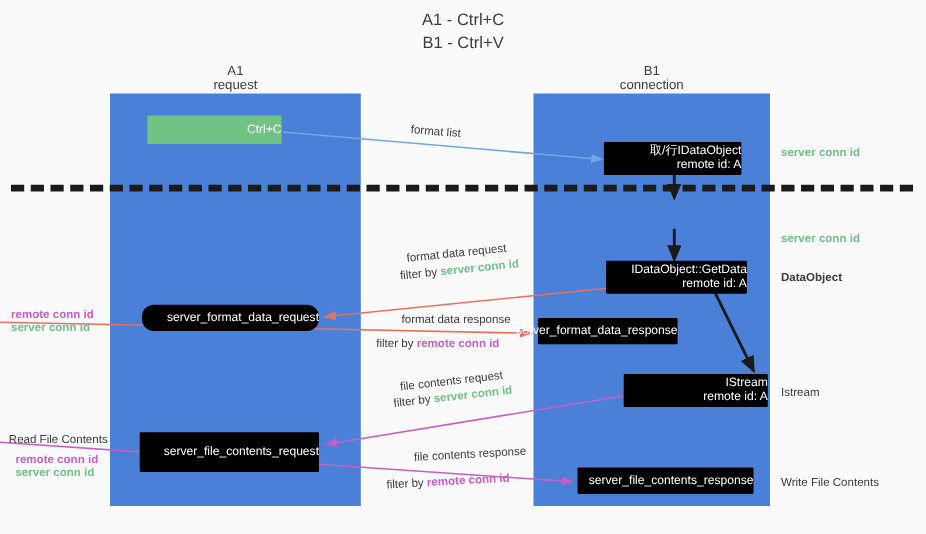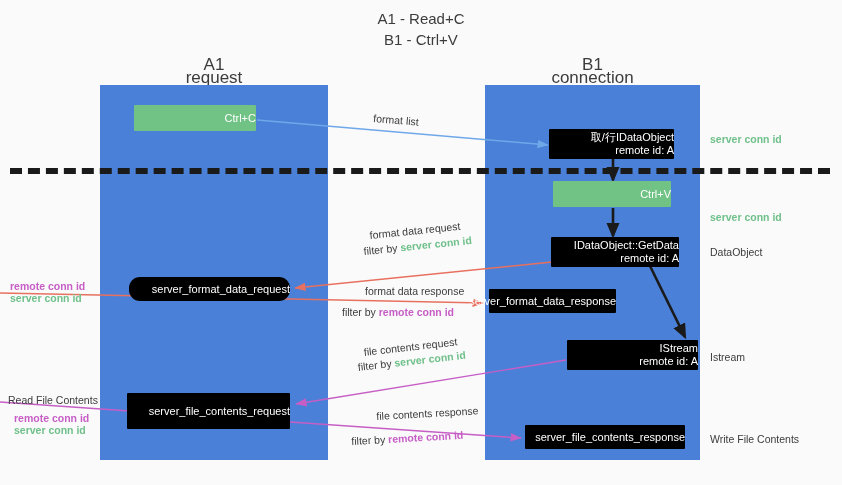--- a/index.html
+++ b/index.html
@@ -14,21 +14,21 @@
   .lane{
     position:absolute;
     background:#4a80d8;
     top:85px;height:375px;
   }
   #lane-a{left:100px;width:228px;}
   #lane-b{left:485px;width:215px;}
   .lane-header{
     position:absolute;
     text-align:center;
-    font-size:17px;
+    font-size:12px;
     color:#3c3c3c;
     line-height:13px;
     white-space:nowrap;
   }
   .title{
     position:absolute;
     left:0;width:842px;
     top:8px;
     text-align:center;
     font-size:15px;
@@ -79,21 +79,21 @@
   .stk-red{stroke:#e8705f;stroke-width:1.4;fill:none;}
   .stk-mag{stroke:#c65ec6;stroke-width:1.4;fill:none;}
   .stk-dark{stroke:#1a1a1a;stroke-width:2.6;fill:none;}
 </style>
 </head>
 <body>
 
 <div id="stage">
 
   <div class="title">
-    <div>A1 - Read+C</div>
+    <div>A1 - Ctrl+C</div>
     <div>B1 - Ctrl+V</div>
   </div>
 
   <div class="lane-header" style="left:100px;top:58px;width:228px;">
     <div>A1</div>
     <div>request</div>
   </div>
   <div class="lane-header" style="left:485px;top:58px;width:215px;">
     <div>B1</div>
     <div>connection</div>
@@ -139,23 +139,20 @@
 
   <div class="box green" style="left:134px;top:105px;width:122px;height:26px;">
     <span>Ctrl+C</span>
   </div>
 
   <div class="box orange" style="left:549px;top:129px;width:125px;height:30px;">
     <span>取/行IDataObject</span>
     <span>remote id: A</span>
   </div>
 
-  <div class="box green" style="left:553px;top:181px;width:118px;height:26px;">
-    <span>Ctrl+V</span>
-  </div>
 
   <div class="box orange" style="left:551px;top:237px;width:128px;height:30px;">
     <span>IDataObject::GetData</span>
     <span>remote id: A</span>
   </div>
 
   <div class="box orange" style="left:129px;top:277px;width:161px;height:24px;border-radius:11px;">
     <span>server_format_data_request</span>
   </div>
 
@@ -201,21 +198,21 @@
 
   <div class="lbl rot" style="left:376px;top:409px;transform:rotate(-3.2deg);">file contents response</div>
 
   <div class="lbl rot" style="left:351px;top:434px;transform:rotate(-3.2deg);">
     <span>filter by</span>
     <span class="lbl magenta" style="position:static;">remote conn id</span>
   </div>
 
   <div class="lbl green" style="left:710px;top:132px;">server conn id</div>
   <div class="lbl green" style="left:710px;top:210px;">server conn id</div>
-  <div class="lbl" style="left:710px;top:245px;">DataObject</div>
+  <div class="lbl" style="left:710px;top:245px;font-weight:bold;">DataObject</div>
   <div class="lbl" style="left:710px;top:350px;">Istream</div>
   <div class="lbl" style="left:710px;top:432px;">Write File Contents</div>
 
   <div class="side-lbl magenta lbl" style="left:10px;top:279px;width:86px;text-align:left;">remote conn id</div>
   <div class="side-lbl green lbl" style="left:10px;top:291px;width:86px;text-align:left;">server conn id</div>
 
   <div class="lbl" style="left:8px;top:393px;">Read File Contents</div>
   <div class="side-lbl magenta lbl" style="left:14px;top:411px;width:86px;text-align:left;">remote conn id</div>
   <div class="side-lbl green lbl" style="left:14px;top:423px;width:86px;text-align:left;">server conn id</div>
 

